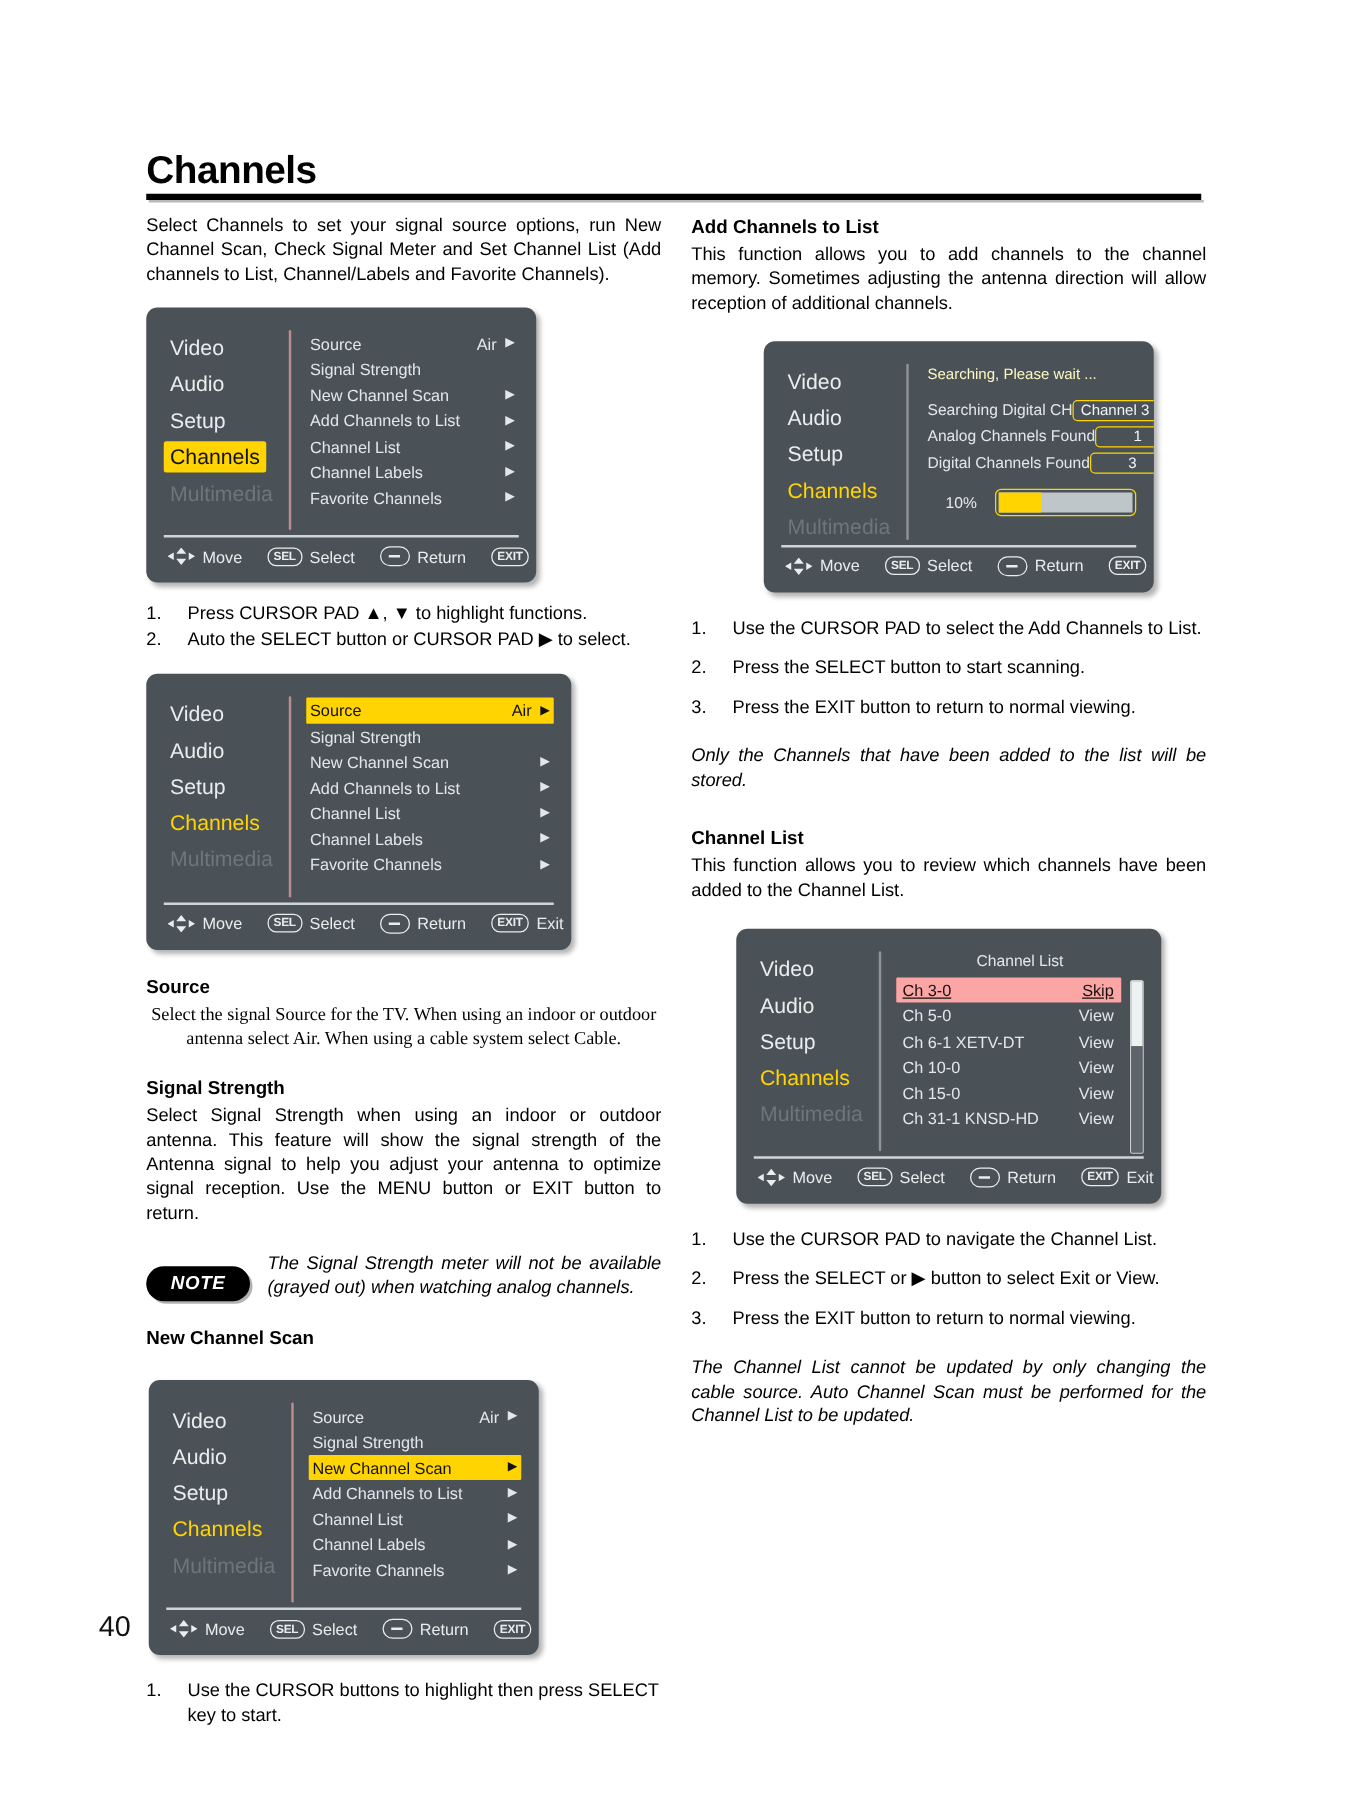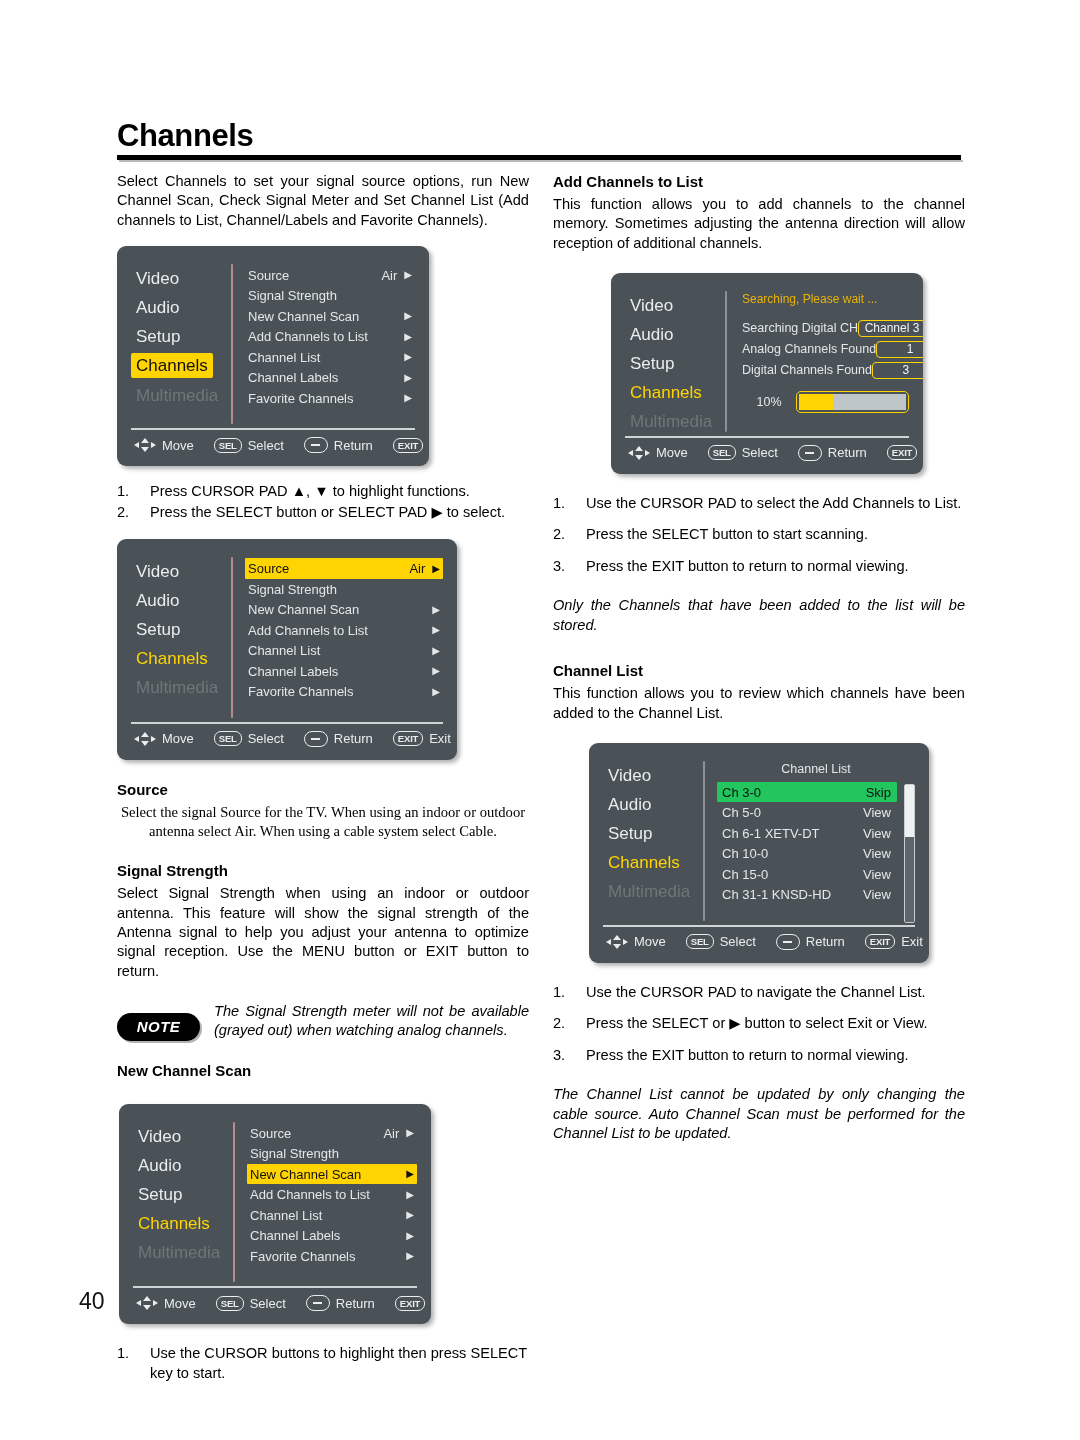--- a/index.html
+++ b/index.html
@@ -245,21 +245,21 @@
     width: 9px;
     height: 2px;
     background: #e9edee;
   }
   .pad-icon { position: relative; width: 22px; height: 14px; }
   .pad-icon svg { display: block; }
 
   
   .search-line {
     font-size: 12px;
-    color: #eab308;
+    color: #fef9c3;
     padding-left: 3px;
     margin-bottom: 13px;
   }
   .kv-row {
     display: flex;
     align-items: center;
     height: 19px;
     margin-bottom: 2px;
     padding-left: 3px;
   }
@@ -306,21 +306,21 @@
   .cl-row {
     display: flex;
     justify-content: space-between;
     align-items: center;
     height: 20.5px;
     padding: 0 6px 0 5px;
     font-size: 13px;
     color: #e3e7e9;
     white-space: nowrap;
   }
-  .cl-row.selected { background: #22c55e; color: #111; border-radius: 1px; }
+  .cl-row.selected { background: #fca5a5; color: #111; border-radius: 1px; text-decoration: underline; }
   .cl-scroll {
     width: 9px;
     flex: none;
     margin-left: 7px;
     margin-top: 2px;
     margin-bottom: 2px;
     border: 1.4px solid #c9ced0;
     border-radius: 2px;
     background: #555d62;
     display: flex;
@@ -427,21 +427,21 @@
 
     <div class="spacer-16"></div>
 
     <ul class="steps">
       <li class="step">
         <span class="num">1.</span>
         <span class="txt">Press CURSOR PAD ▲, ▼ to highlight functions.</span>
       </li>
       <li class="step">
         <span class="num">2.</span>
-        <span class="txt">Press the SELECT button or SELECT PAD ▶ to select.</span>
+        <span class="txt">Auto the SELECT button or CURSOR PAD ▶ to select.</span>
       </li>
     </ul>
 
     <div class="spacer-16"></div>
 
     <div class="osd" style="width:340px;">
       <div class="osd-inner">
         <div class="osd-left">
           <div class="cat">Video</div>
           <div class="cat">Audio</div>

